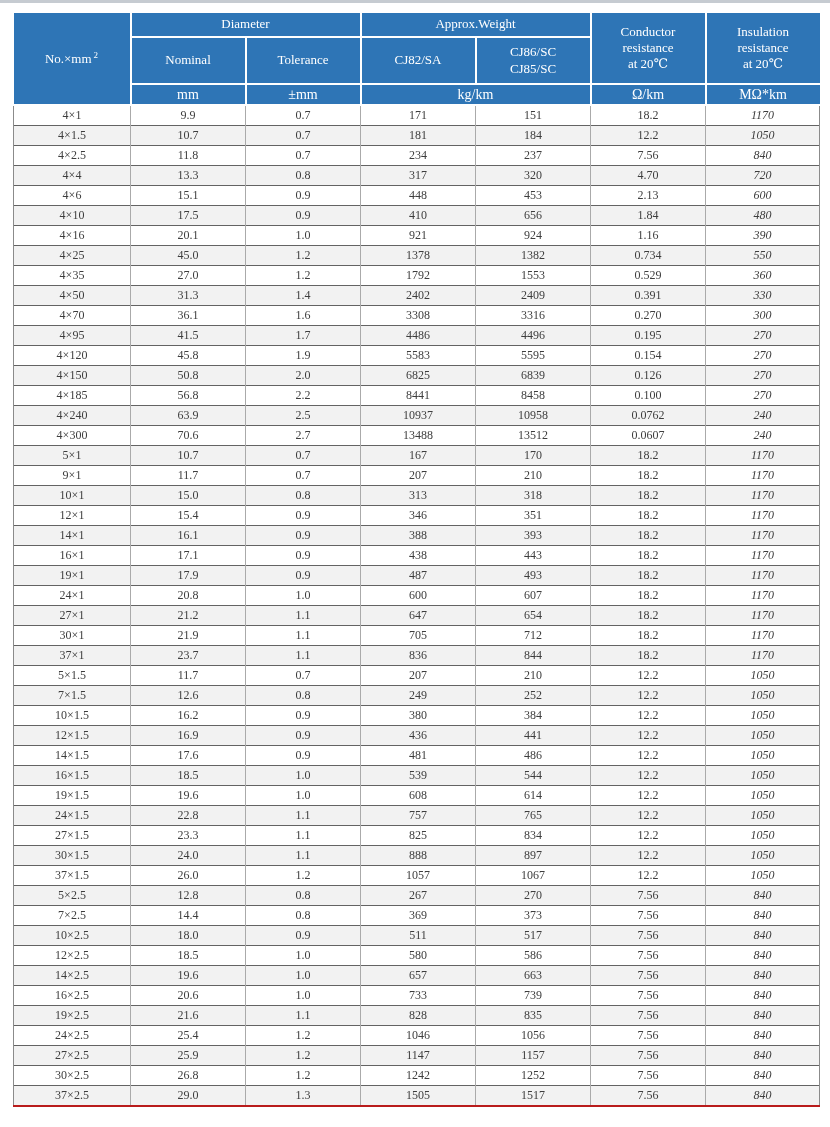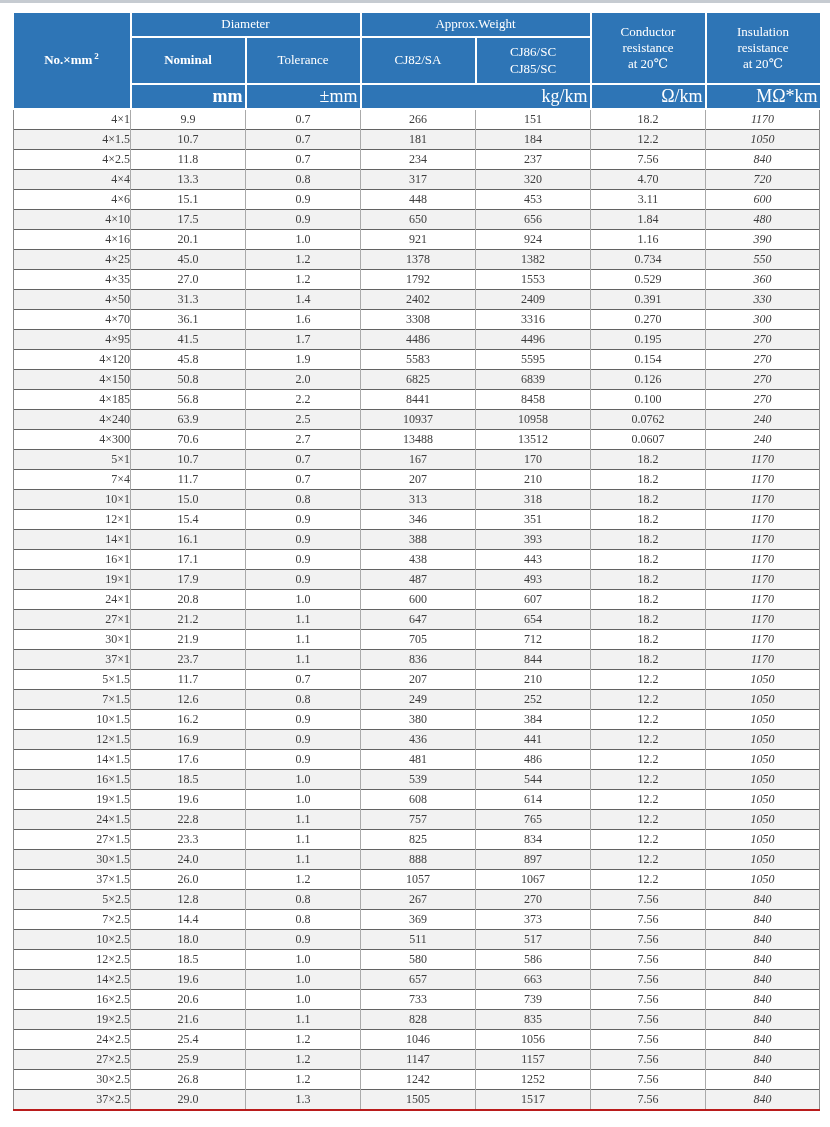--- a/index.html
+++ b/index.html
@@ -31,47 +31,47 @@
   }
   
   thead td {
     background: #2e75b6;
     color: #ffffff;
     border: 2px solid #ffffff;
     text-align: center;
     vertical-align: middle;
     font-size: 13px;
     line-height: 1.25;
-    padding: 0 2px;
+    padding: 0 18px;
   }
   thead tr.hr1 td { height: 23px; }
   thead tr.hr2 td { height: 45px; }
-  thead tr.hr3 td { height: 19px; font-size: 18px; text-align: right; }
+  thead tr.hr3 td { height: 19px; font-size: 14px; }
   thead td.no-col { font-size: 13px; }
-  thead td:first-child { border-left: 0; font-weight: bold; }
+  thead td:first-child { border-left: 0; }
   thead td:last-child { border-right: 0; }
   thead tr.hr1 td { border-top: 0; }
   .preline { white-space: pre-line; }
   sup.sq { font-size: 9px; vertical-align: super; margin-left: 2px; }
   
   tbody td {
     height: 19px;
     text-align: center;
     vertical-align: middle;
     font-size: 12px;
     color: #3d3d3d;
     border-top: 1px solid #636363;
     border-left: 1px solid #aaaaaa;
     border-right: 1px solid #aaaaaa;
     padding: 0;
     background: #ffffff;
     overflow: hidden;
   }
   tbody tr:nth-child(even) td { background: #f2f2f2; }
-  tbody td:first-child { border-left: 1px solid #8b8b8b; text-align: right; }
+  tbody td:first-child { border-left: 1px solid #8b8b8b; }
   tbody td:last-child { border-right: 1px solid #8b8b8b; font-style: italic; }
   tbody tr:first-child td { border-top: 1px solid #555555; }
   tbody tr:last-child td { border-bottom: 2px solid #b91c1c; }
 </style>
 </head>
 <body>
 
 <div class="page">
   <div class="top-strip"></div>
 
@@ -112,21 +112,21 @@
         <td colspan="2">kg/km</td>
         <td>Ω/km</td>
         <td>MΩ*km</td>
       </tr>
     </thead>
     <tbody>
         <tr>
           <td>4×1</td>
           <td>9.9</td>
           <td>0.7</td>
-          <td>266</td>
+          <td>171</td>
           <td>151</td>
           <td>18.2</td>
           <td>1170</td>
         </tr>
         <tr>
           <td>4×1.5</td>
           <td>10.7</td>
           <td>0.7</td>
           <td>181</td>
           <td>184</td>
@@ -150,28 +150,28 @@
           <td>320</td>
           <td>4.70</td>
           <td>720</td>
         </tr>
         <tr>
           <td>4×6</td>
           <td>15.1</td>
           <td>0.9</td>
           <td>448</td>
           <td>453</td>
-          <td>3.11</td>
+          <td>2.13</td>
           <td>600</td>
         </tr>
         <tr>
           <td>4×10</td>
           <td>17.5</td>
           <td>0.9</td>
-          <td>650</td>
+          <td>410</td>
           <td>656</td>
           <td>1.84</td>
           <td>480</td>
         </tr>
         <tr>
           <td>4×16</td>
           <td>20.1</td>
           <td>1.0</td>
           <td>921</td>
           <td>924</td>
@@ -271,21 +271,21 @@
         <tr>
           <td>5×1</td>
           <td>10.7</td>
           <td>0.7</td>
           <td>167</td>
           <td>170</td>
           <td>18.2</td>
           <td>1170</td>
         </tr>
         <tr>
-          <td>7×4</td>
+          <td>9×1</td>
           <td>11.7</td>
           <td>0.7</td>
           <td>207</td>
           <td>210</td>
           <td>18.2</td>
           <td>1170</td>
         </tr>
         <tr>
           <td>10×1</td>
           <td>15.0</td>

